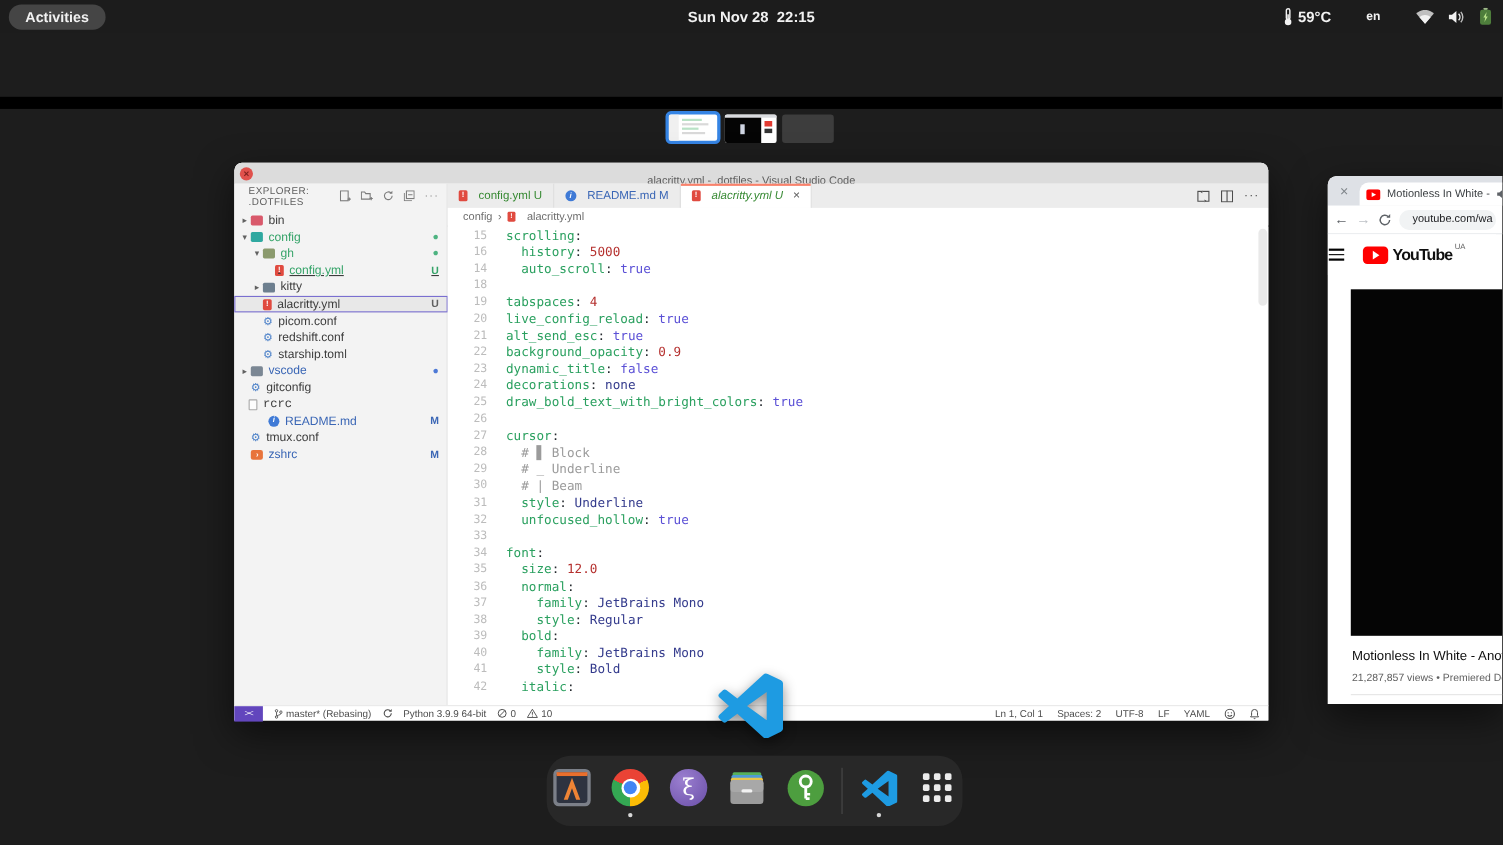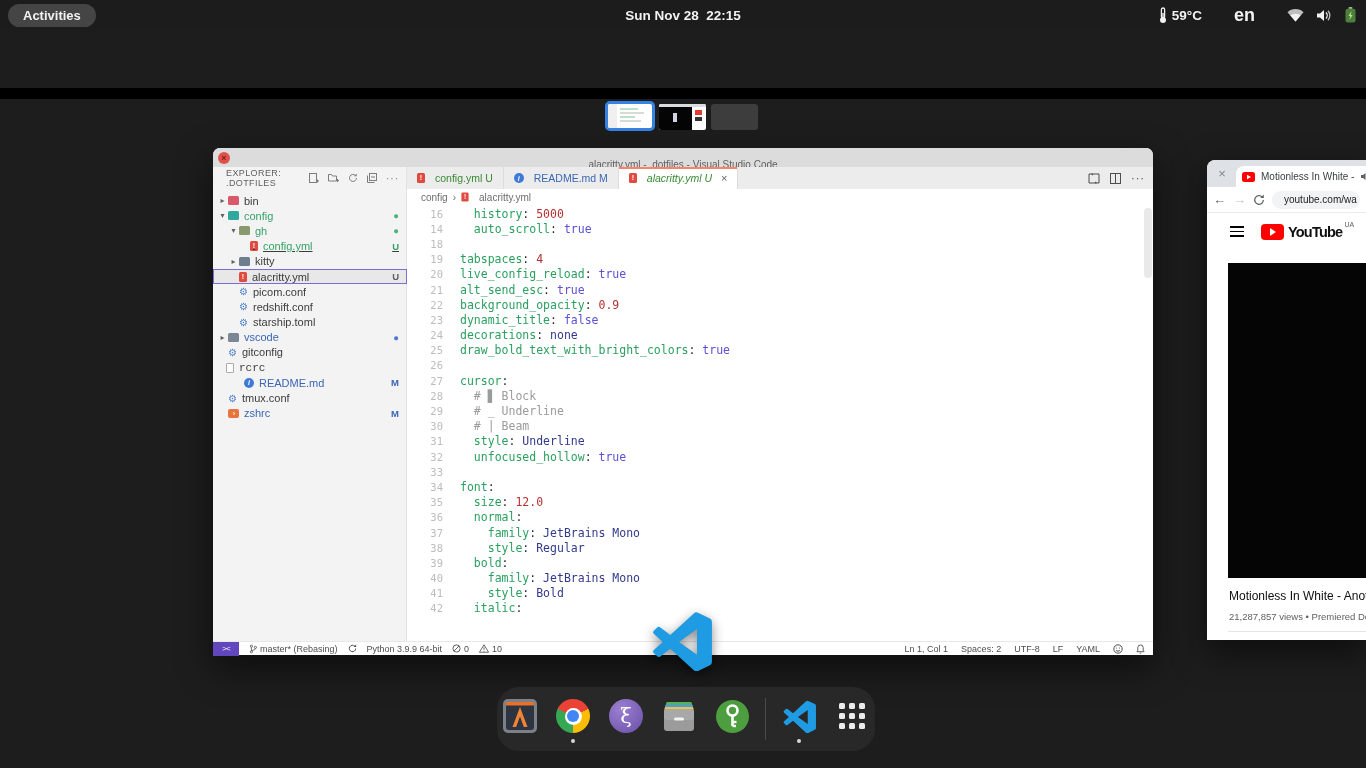--- a/index.html
+++ b/index.html
@@ -8,21 +8,21 @@
   .abs { position:absolute; }
 
   
   #topbar { left:0; top:0; width:1366px; height:30px; background:#1c1c1c; }
   #activities { left:8px; top:4px; height:23px; padding:0 15px; background:#454545; border-radius:14px;
     color:#f2f2f2; font-size:13px; font-weight:bold; display:flex; align-items:center; }
   #clock { left:0; top:0; width:1366px; height:30px; display:flex; align-items:center; justify-content:center;
     color:#f2f2f2; font-size:13.5px; font-weight:bold; white-space:pre; }
   #sysarea { right:10px; top:0; height:30px; display:flex; align-items:center; gap:14px; color:#f2f2f2; }
   #temp-box { display:flex; align-items:center; gap:4px; font-size:13.5px; font-weight:bold; }
-  #kbd-layout { font-size:18px; font-weight:bold; margin-left:18px;text-align:center; }
+  #kbd-layout { font-size:11px; font-weight:bold; margin-left:18px;text-align:center; }
   #tray { display:flex; align-items:center; gap:13px; margin-left:18px; }
 
   
   #searchbar { left:512px; top:44px; width:342px; height:36px; background:#3a3a3a; border-radius:18px;
     display:flex; align-items:center; padding-left:22px; gap:11px; }
   #searchbar span { color:#929292; font-size:13.5px; }
 
   #band { left:0; top:88px; width:1366px; height:11px; background:#000; }
 
   
@@ -108,21 +108,21 @@
   #cr-tab { left:29px; top:6px; width:140px; height:21px; background:#fff; border-radius:8px 8px 0 0;
     display:flex; align-items:center; padding:0 6px; gap:6px; }
   #cr-tab-title { font-size:10px; color:#3c4043; white-space:nowrap; overflow:hidden; flex:1; }
   #cr-toolbar { left:0; top:27px; width:159px; height:26px; background:#fff; border-bottom:1px solid #e8eaed;
     display:flex; align-items:center; padding:0 6px; gap:7px; }
   .nav-arrow { font-size:13px; color:#5f6368; }
   .nav-arrow.dim { color:#bdc1c6; }
   #cr-omnibox { flex:1; height:18px; background:#f1f3f4; border-radius:9px; display:flex; align-items:center;
     padding:0 7px; gap:5px; overflow:hidden; }
   #cr-url { font-size:10px; color:#202124; white-space:nowrap; }
-  #yt-header { left:0; top:53px; width:153px; height:37px; background:#fff; display:flex; align-items:center; padding-left:23px; gap:17px; }
+  #yt-header { left:0; top:53px; width:153px; height:37px; background:#fff; display:flex; align-items:center; padding-left:1px; gap:17px; }
   #yt-burger { display:flex; flex-direction:column; gap:3px; }
   #yt-burger i { width:14px; height:1.6px; background:#030303; display:block; }
   #yt-logo { display:flex; align-items:center; gap:4px; position:relative; }
   #yt-logo-mark { width:23px; height:16px; background:var(--c-youtube-red,#ff0000); border-radius:4px;
     display:flex; align-items:center; justify-content:center; }
   #yt-logo-mark i { width:0; height:0; border-left:6px solid #fff; border-top:4px solid transparent; border-bottom:4px solid transparent; }
   #yt-logo-text { font-size:14.5px; font-weight:bold; color:#0f0f0f; letter-spacing:-0.8px; font-family:"Liberation Sans",sans-serif; }
   #yt-logo-badge { position:absolute; right:-12px; top:-3px; font-size:7px; color:#606060; }
   #yt-video { left:21px; top:103px; width:138px; height:315px; background:#050505; }
   #yt-title { left:22px; top:429px; width:137px; font-size:12px; color:#0f0f0f; white-space:nowrap; overflow:hidden; }
@@ -358,20 +358,24 @@
 
     <div id="vsc-breadcrumb" class="abs">
       <span>config</span>
       <span>›</span>
       <span class="ticon yaml" style="transform:scale(.9)">!</span>
       <span>alacritty.yml</span>
     </div>
 
     <div id="vsc-code" class="abs">
         <div class="cline">
+          <span class="ln">15</span>
+          <span class="ct"><span class="k">scrolling</span><span class="p">:</span></span>
+        </div>
+        <div class="cline">
           <span class="ln">16</span>
           <span class="ct"><span>  </span><span class="k">history</span><span class="p">: </span><span class="n">5000</span></span>
         </div>
         <div class="cline">
           <span class="ln">14</span>
           <span class="ct"><span>  </span><span class="k">auto_scroll</span><span class="p">: </span><span class="b">true</span></span>
         </div>
         <div class="cline">
           <span class="ln">18</span>
           <span class="ct"></span>

